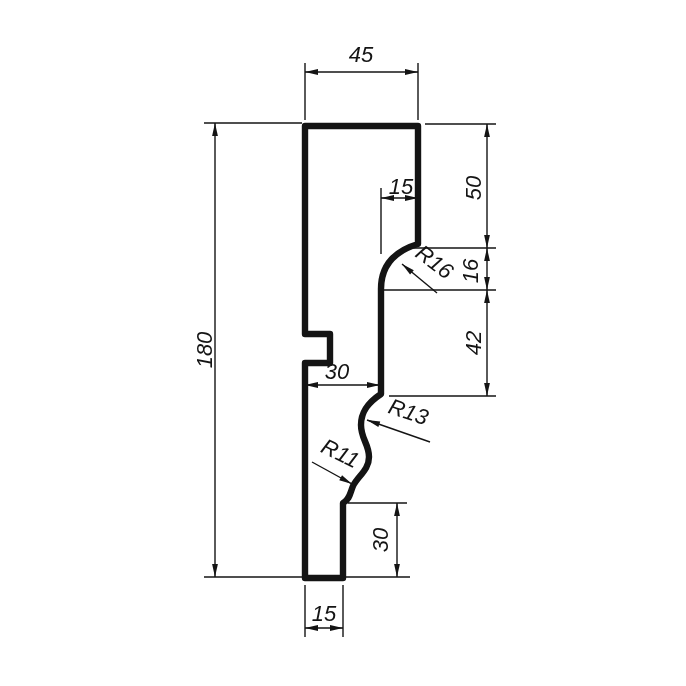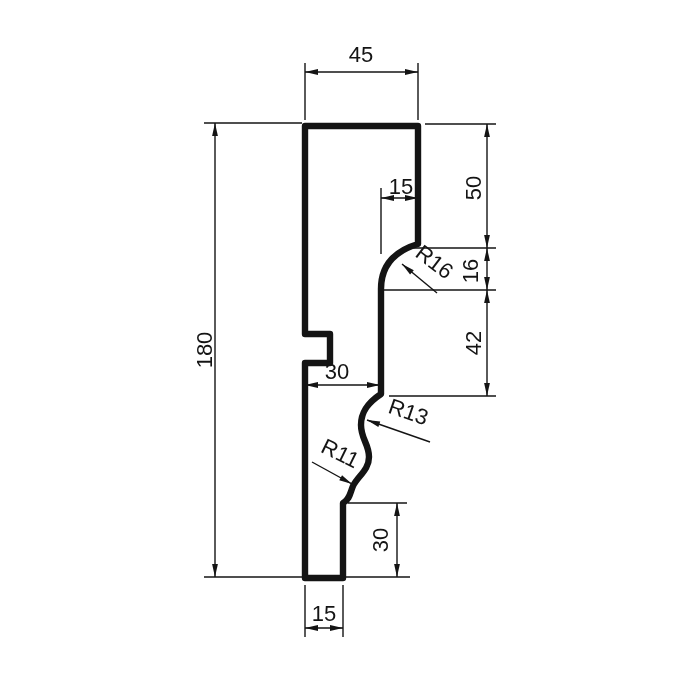--- a/index.html
+++ b/index.html
@@ -1,17 +1,17 @@
 <!DOCTYPE html>
 <html style="--ink: #141414; --paper: #ffffff;"><head>
 <meta charset="utf-8">
 <style>
   :root { --ink: #141414; --paper: #ffffff; }
   html,body { margin:0; padding:0; background:var(--paper); }
-  .stage { width:686px; height:686px; background:var(--paper); position:relative; overflow:hidden; }
+  .stage { width:686px; height:686px; background:var(--paper); position:relative; overflow:hidden;font-style:italic; }
   svg { display:block; }
   .profile { fill:none; stroke:var(--ink); stroke-width:6.4; stroke-linejoin:round; stroke-linecap:round; }
   .thin   { fill:none; stroke:var(--ink); stroke-width:1.4; stroke-linecap:butt; }
   .arr    { fill:var(--ink); stroke:none; }
   text { font-family:"Liberation Sans", sans-serif; font-size:22px; fill:var(--ink); }
   .mid { text-anchor:middle; }
 </style>
 </head>
 <body>
 

